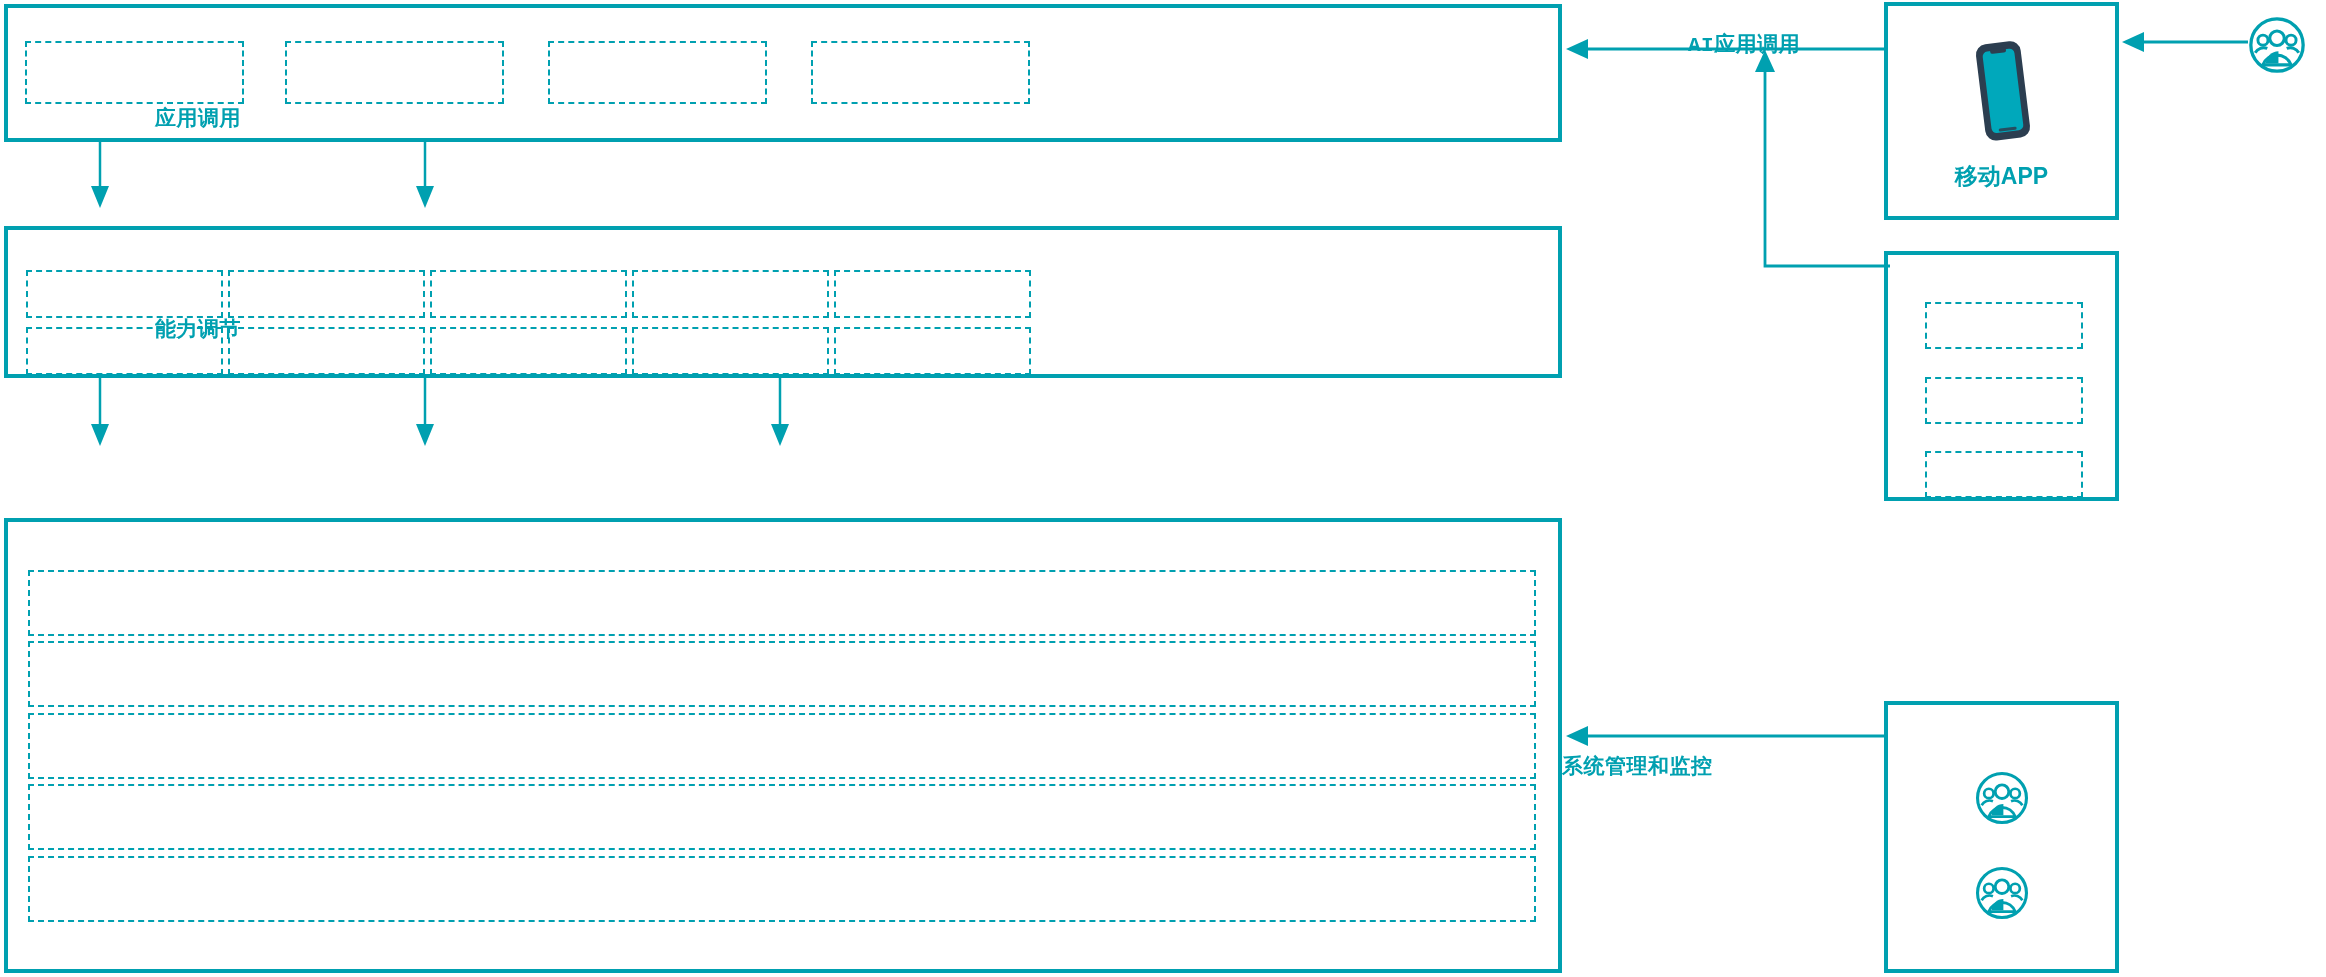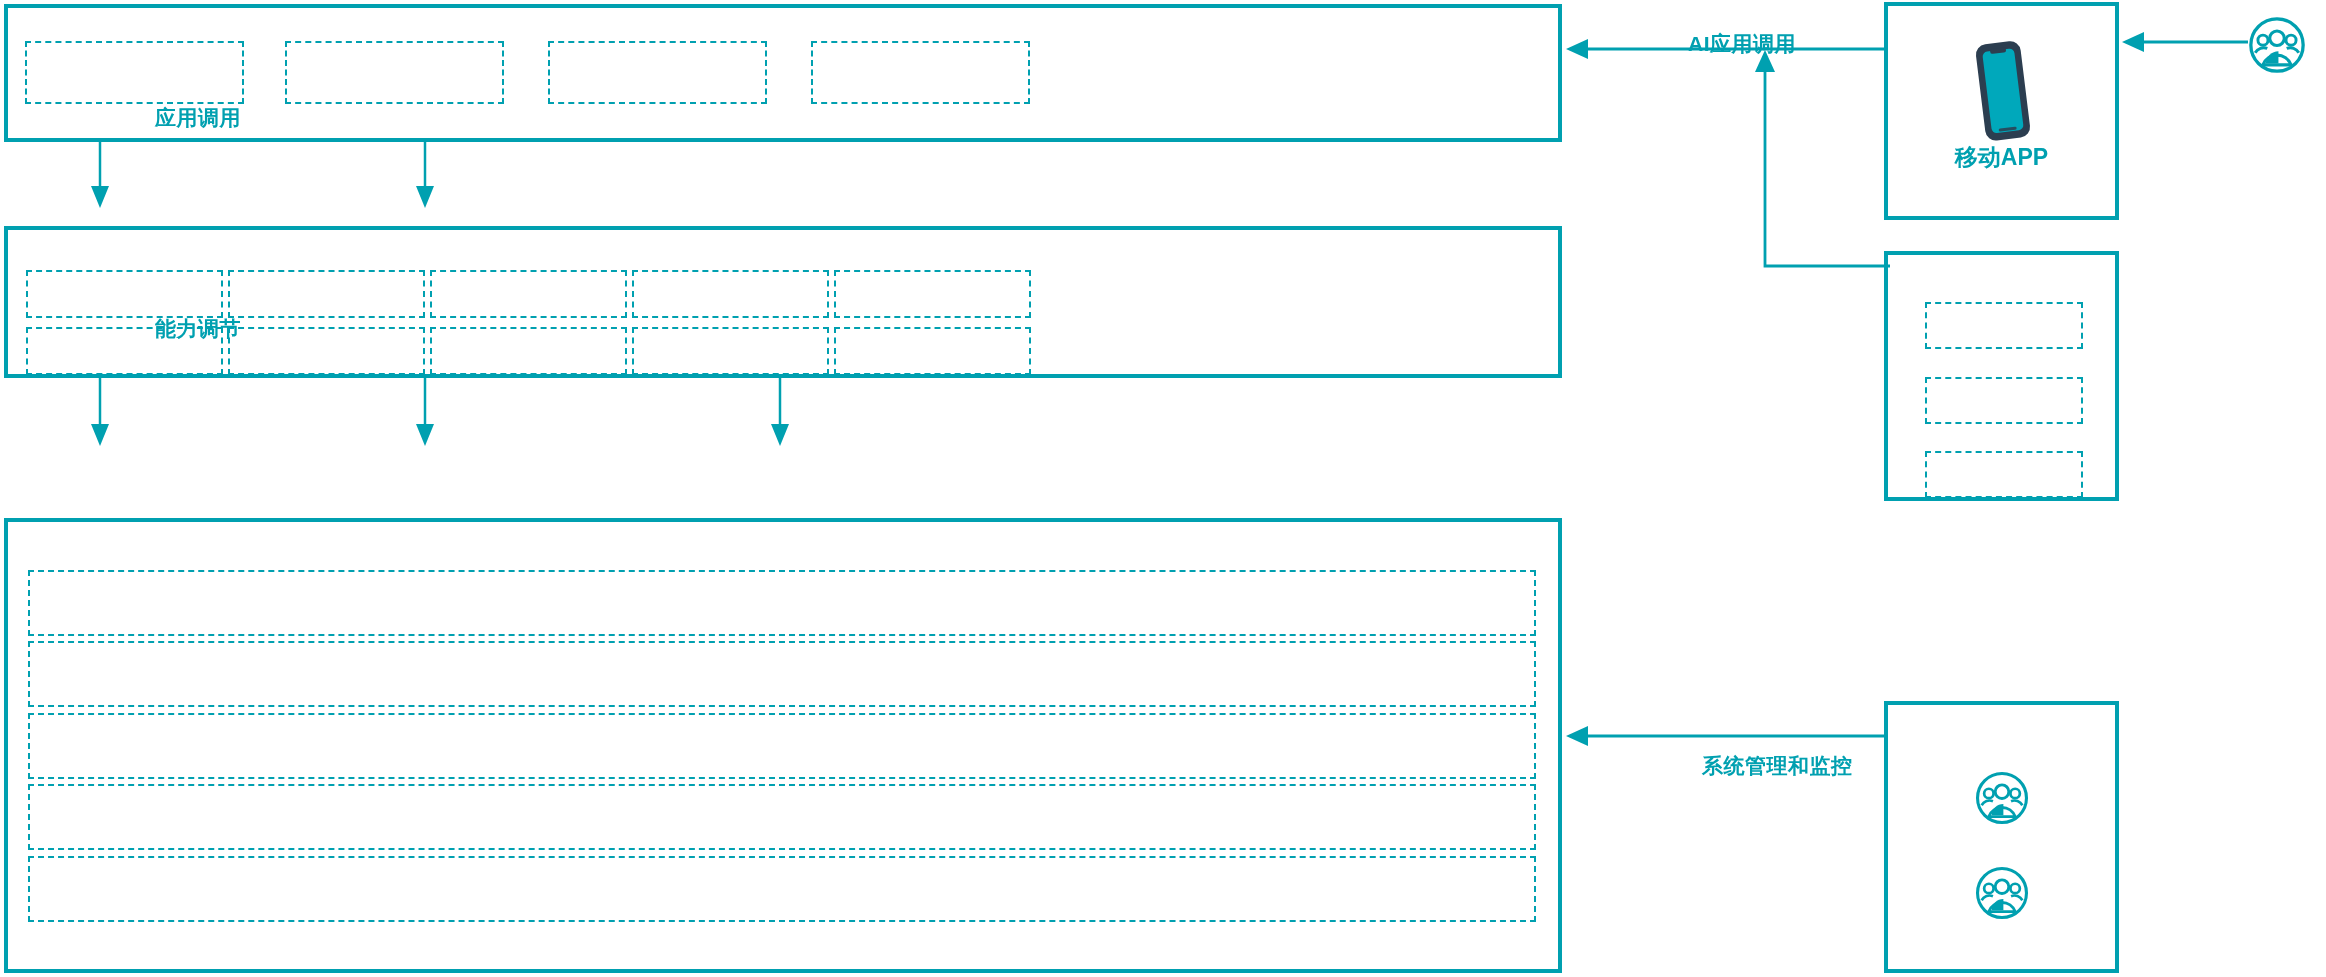--- a/index.html
+++ b/index.html
@@ -135,21 +135,21 @@
     <div class="icon-wrap" style="left:50%; top:30px; transform:translateX(-50%);">
       <svg width="76" height="110" viewBox="0 0 76 110">
         <g transform="rotate(-7 38 55)">
           <rect x="18" y="8" width="42" height="94" rx="9" ry="9" fill="#2c3e50" stroke="#2c3e50" stroke-width="3"></rect>
           <rect x="23" y="14" width="32" height="82" rx="5" ry="5" fill="#00a8bb"></rect>
           <rect x="31" y="12" width="16" height="5" rx="2.5" ry="2.5" fill="#2c3e50"></rect>
           <rect x="30" y="92" width="18" height="3" rx="1.5" ry="1.5" fill="#2c3e50" opacity=".85"></rect>
         </g>
       </svg>
     </div>
-    <div class="panel-label" style="top:136px;">移动APP</div>
+    <div class="panel-label" style="top:155px;">移动APP</div>
   </div>
 
   <div class="panel-box" style="left:1884px; top:251px; width:235px; height:250px;">
     <div class="slot" style="left:37px; top:47px; width:158px; height:47px;"></div>
     <div class="slot" style="left:37px; top:122px; width:158px; height:47px;"></div>
     <div class="slot" style="left:37px; top:196px; width:158px; height:47px;"></div>
   </div>
 
   <div class="panel-box" style="left:1884px; top:701px; width:235px; height:272px;">
     <div class="icon-wrap" style="left:50%; top:64px; transform:translateX(-50%);">
@@ -197,30 +197,30 @@
       <polygon points="2,20 24,10 24,30" fill="#00a0b0"></polygon>
     </svg>
   </div>
 
   <div class="conn" style="left:1560px; top:38px; width:330px; height:20px;">
     <svg width="330" height="20" viewBox="0 0 330 20">
       <line x1="328" y1="11" x2="26" y2="11" stroke="#00a0b0" stroke-width="2.8"></line>
       <polygon points="6,11 28,1 28,21" fill="#00a0b0"></polygon>
     </svg>
   </div>
-  <div class="edge-label" style="left:1688px; top:30px;">AI应用调用</div>
+  <div class="edge-label" style="left:1688px; top:30px;font-family:Liberation Mono, monospace;">AI应用调用</div>
 
   <div class="conn" style="left:1640px; top:48px; width:260px; height:222px;">
     <svg width="260" height="222" viewBox="0 0 260 222">
       <polyline points="250,218 125,218 125,22" fill="none" stroke="#00a0b0" stroke-width="2.8"></polyline>
       <polygon points="125,2 115,24 135,24" fill="#00a0b0"></polygon>
     </svg>
   </div>
 
   <div class="conn" style="left:1560px; top:725px; width:330px; height:20px;">
     <svg width="330" height="20" viewBox="0 0 330 20">
       <line x1="328" y1="11" x2="26" y2="11" stroke="#00a0b0" stroke-width="2.8"></line>
       <polygon points="6,11 28,1 28,21" fill="#00a0b0"></polygon>
     </svg>
   </div>
-  <div class="edge-label" style="left:1702px; top:752px;font-family:Liberation Mono, monospace;">系统管理和监控</div>
+  <div class="edge-label" style="left:1562px; top:752px;font-family:Liberation Mono, monospace;">系统管理和监控</div>
 
 </div>
 
 </body></html>

